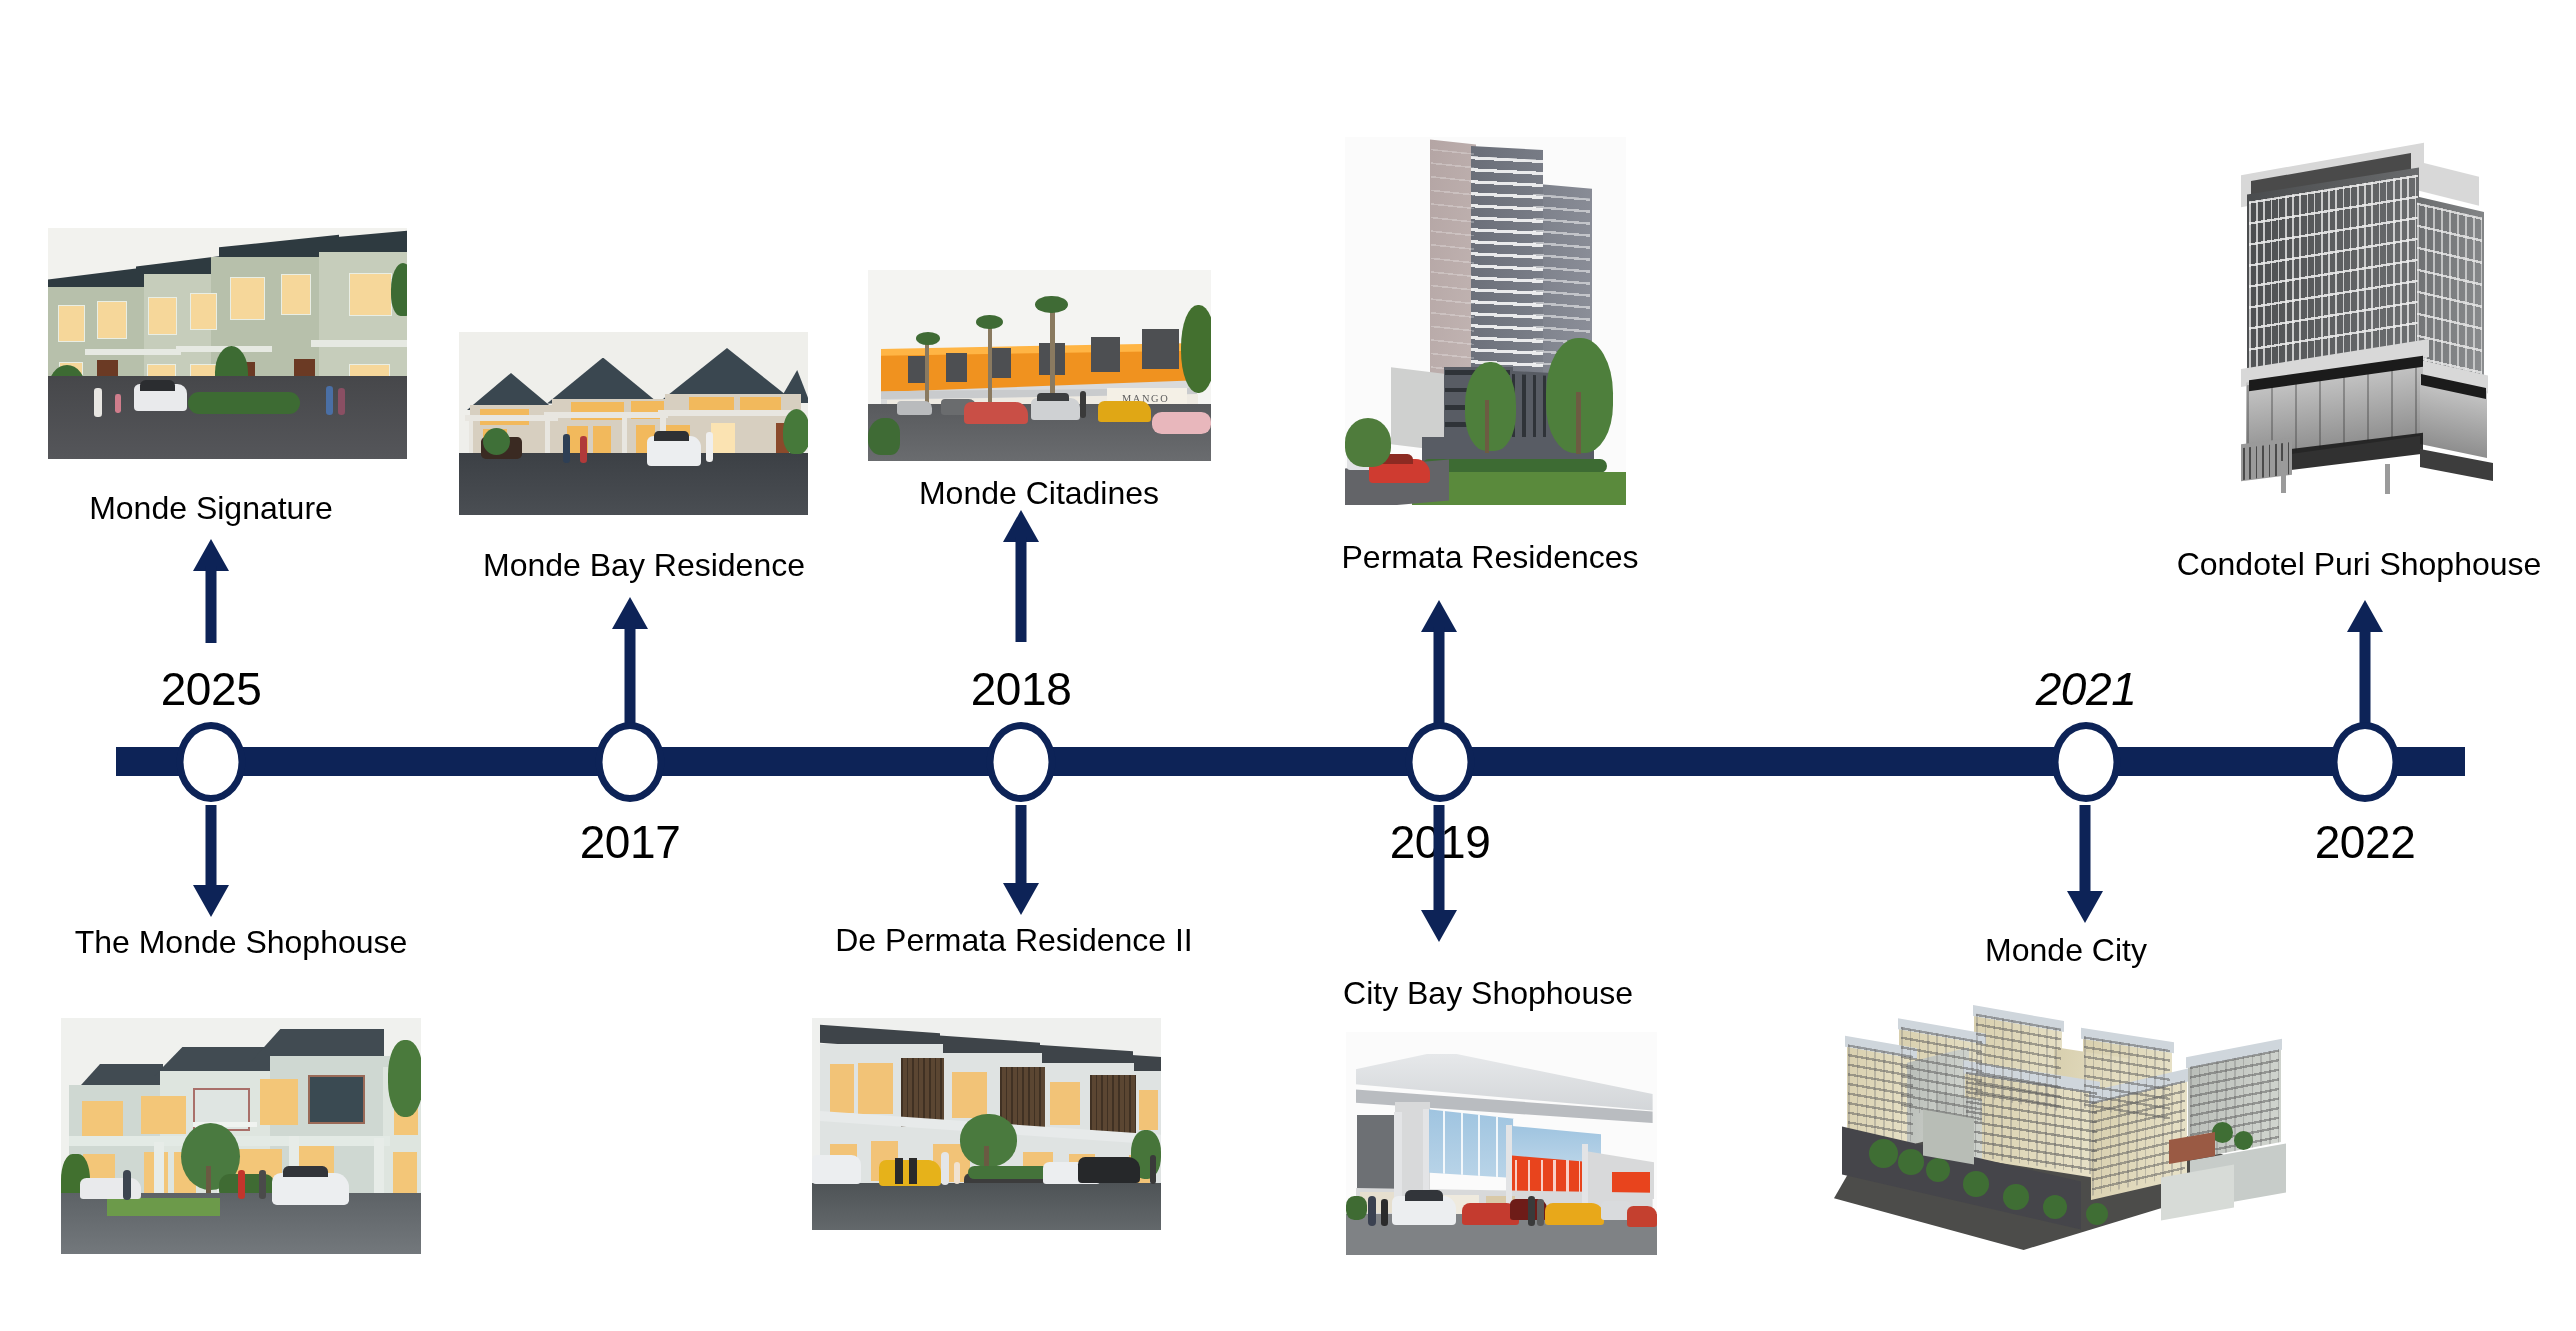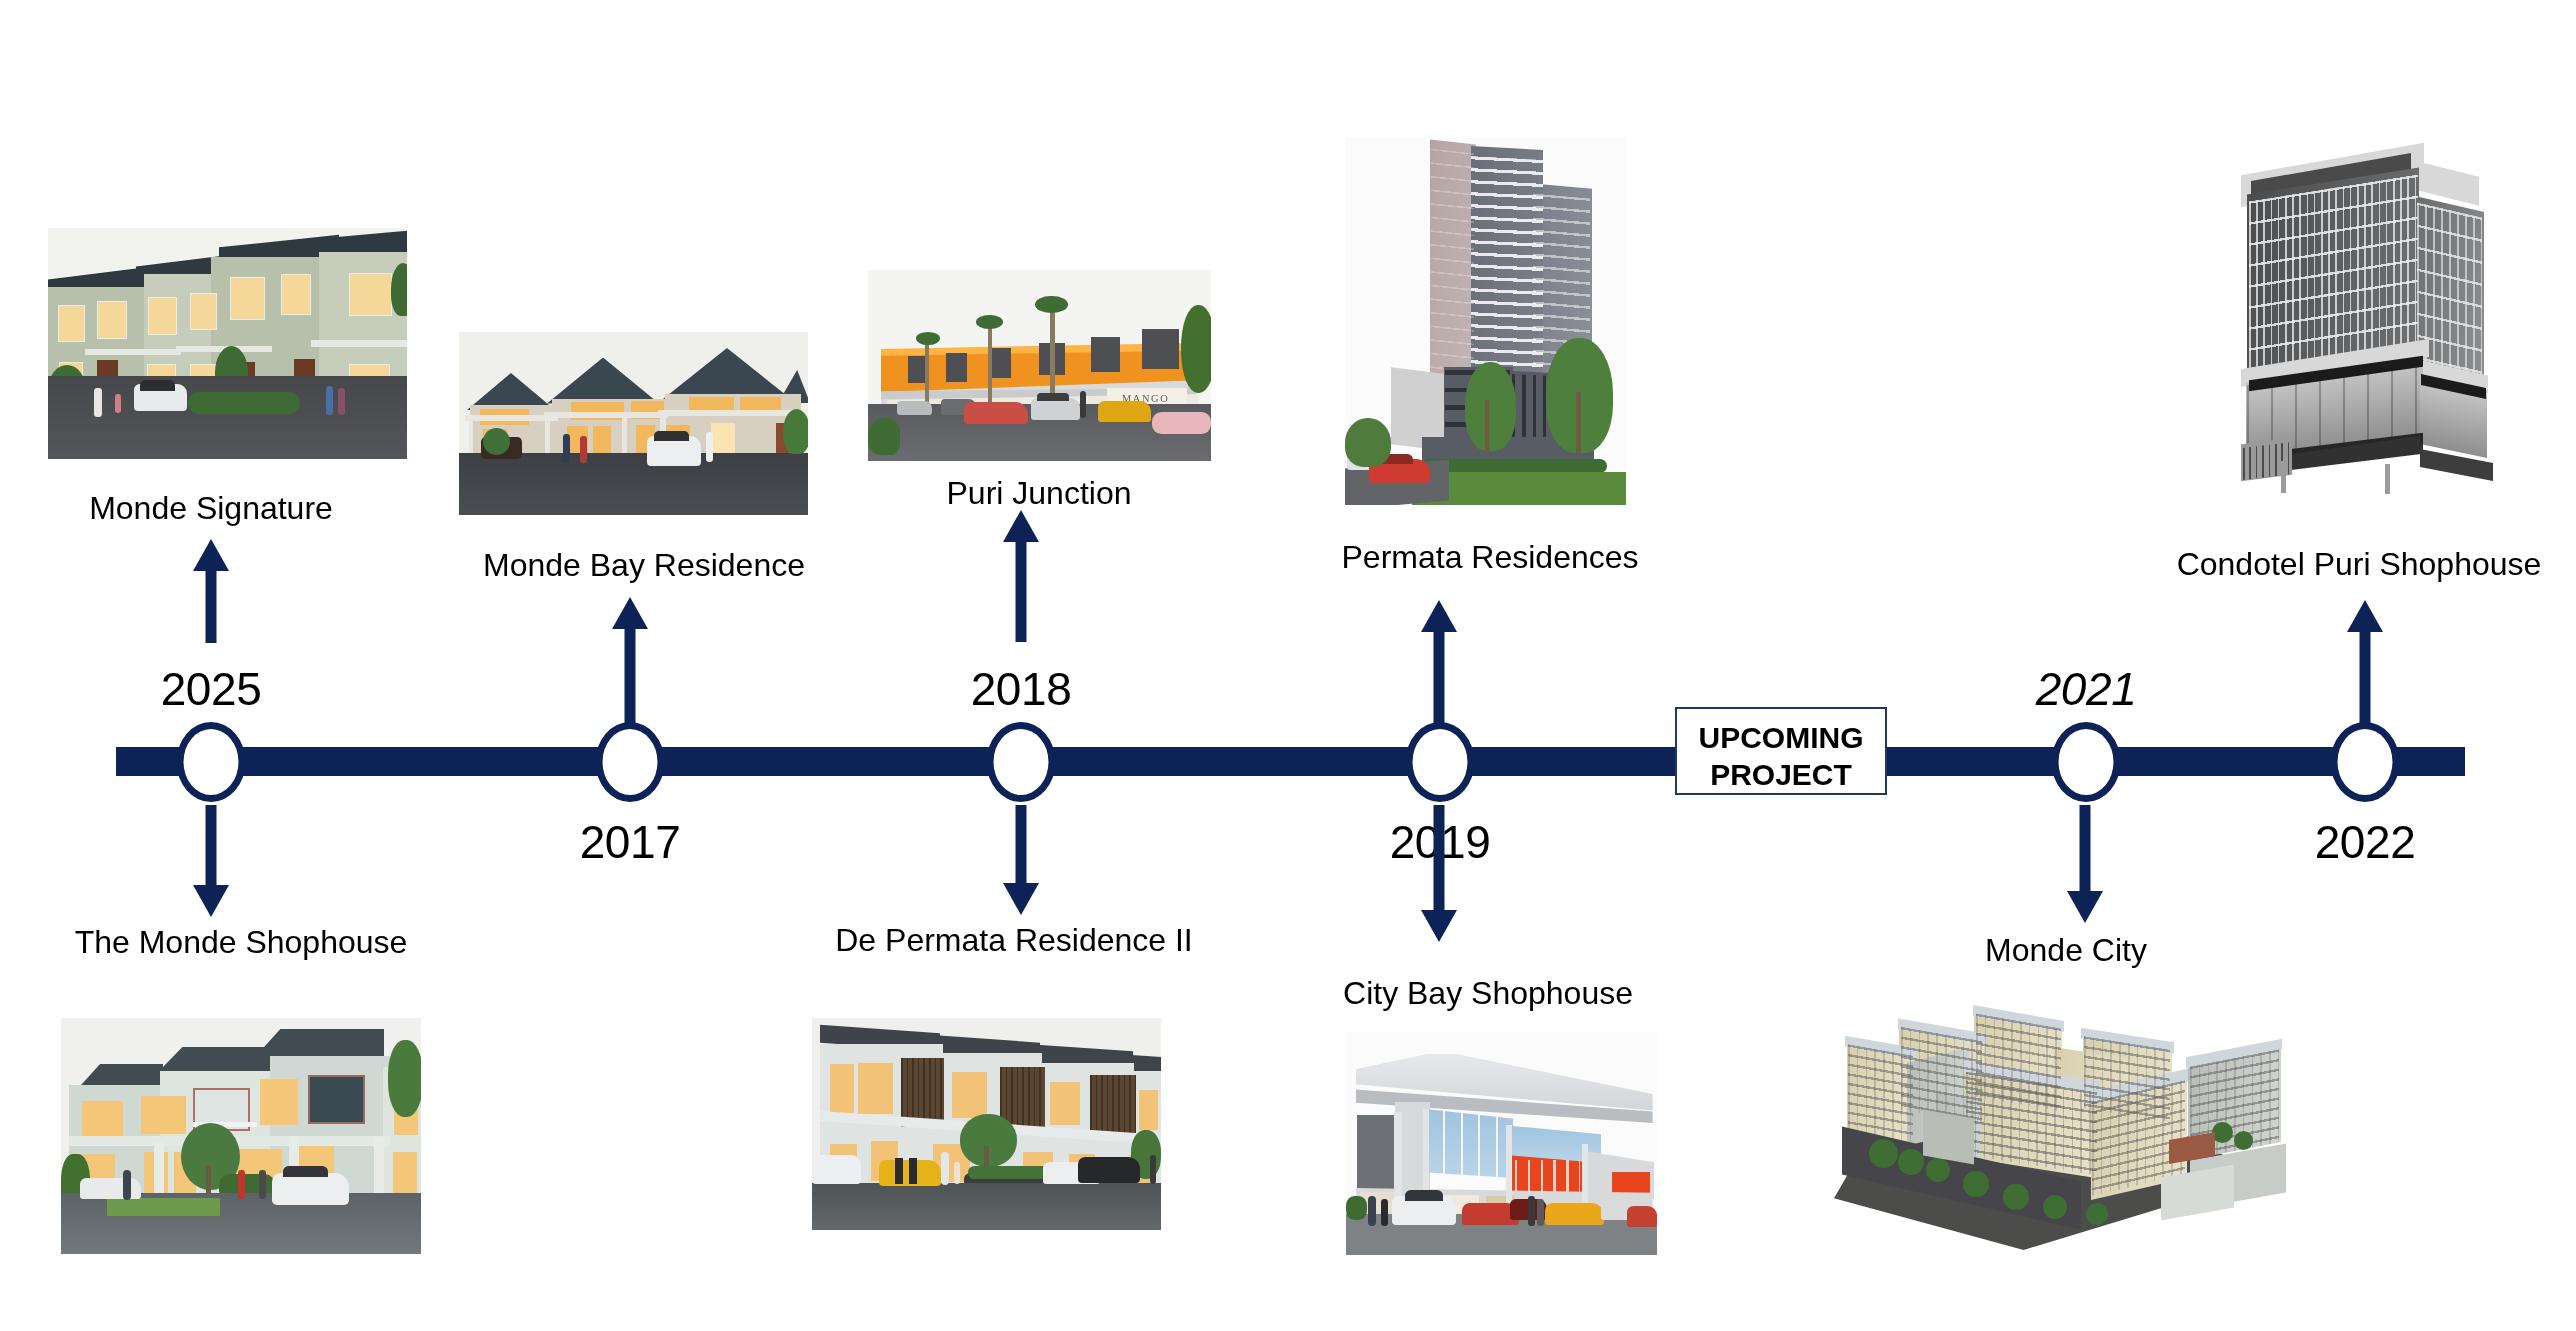--- a/index.html
+++ b/index.html
@@ -620,24 +620,20 @@
   <div class="node" style="left:2086px; top:762px;"></div>
   <div class="node" style="left:2365px; top:762px;"></div>
 
   <div class="year" style="left:211px; top:662px;">2025</div>
   <div class="year" style="left:630px; top:815px;">2017</div>
   <div class="year" style="left:1021px; top:662px;">2018</div>
   <div class="year" style="left:1440px; top:815px;">2019</div>
   <div class="year" style="left:2086px; top:662px;font-style:italic;">2021</div>
   <div class="year" style="left:2365px; top:815px;">2022</div>
 
-  <div class="upcoming" style="left:1675px; top:707px; width:212px; height:88px;">
-    <span>UPCOMING</span><br>
-    <span>PROJECT</span>
-  </div>
 
   <div class="conn up" style="left:192px; top:539px; width:38px; height:104px;">
     <div class="head"></div>
       <div class="stem"></div>
   </div>
 
   <div class="conn down" style="left:192px; top:805px; width:38px; height:112px;">
     <div class="stem"></div>
       <div class="head"></div>
   </div>
@@ -676,21 +672,21 @@
     <div class="head"></div>
       <div class="stem"></div>
   </div>
 
   <div class="proj-label" style="left:211px; top:490px;">Monde Signature</div>
 
   <div class="proj-label" style="left:241px; top:924px;">The Monde Shophouse</div>
 
   <div class="proj-label" style="left:644px; top:547px;">Monde Bay Residence</div>
 
-  <div class="proj-label" style="left:1039px; top:475px;">Puri Junction</div>
+  <div class="proj-label" style="left:1039px; top:475px;">Monde Citadines</div>
 
   <div class="proj-label" style="left:1014px; top:922px;">De Permata Residence II</div>
 
   <div class="proj-label" style="left:1490px; top:539px;text-align:center;">Permata Residences</div>
 
   <div class="proj-label" style="left:1488px; top:975px;">City Bay Shophouse</div>
 
   <div class="proj-label" style="left:2066px; top:932px;">Monde City</div>
 
   <div class="proj-label" style="left:2359px; top:546px;">Condotel Puri Shophouse</div>

